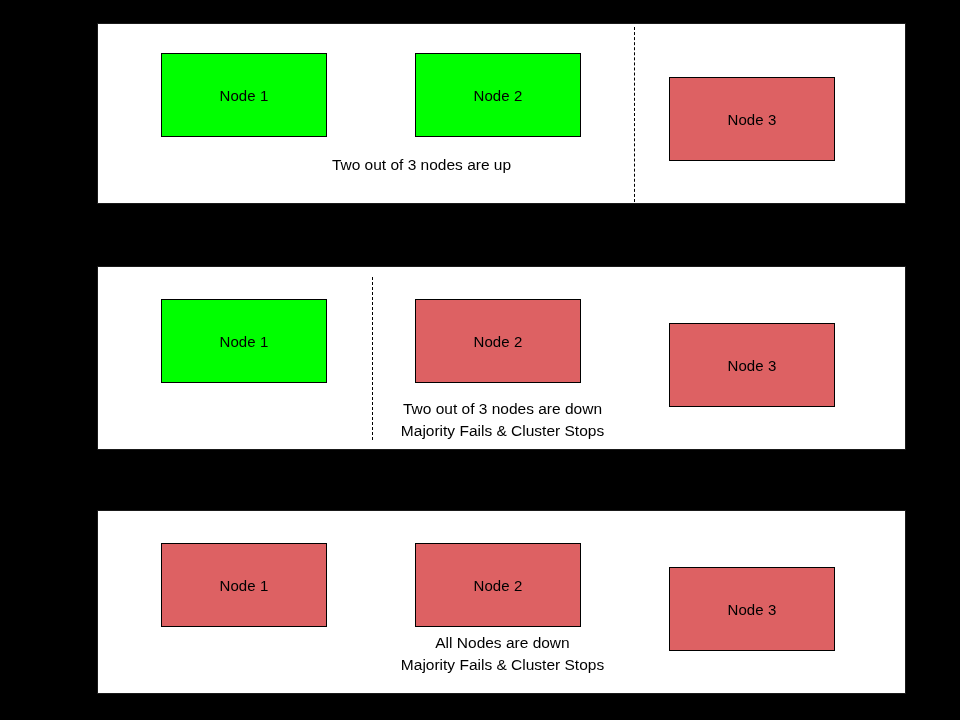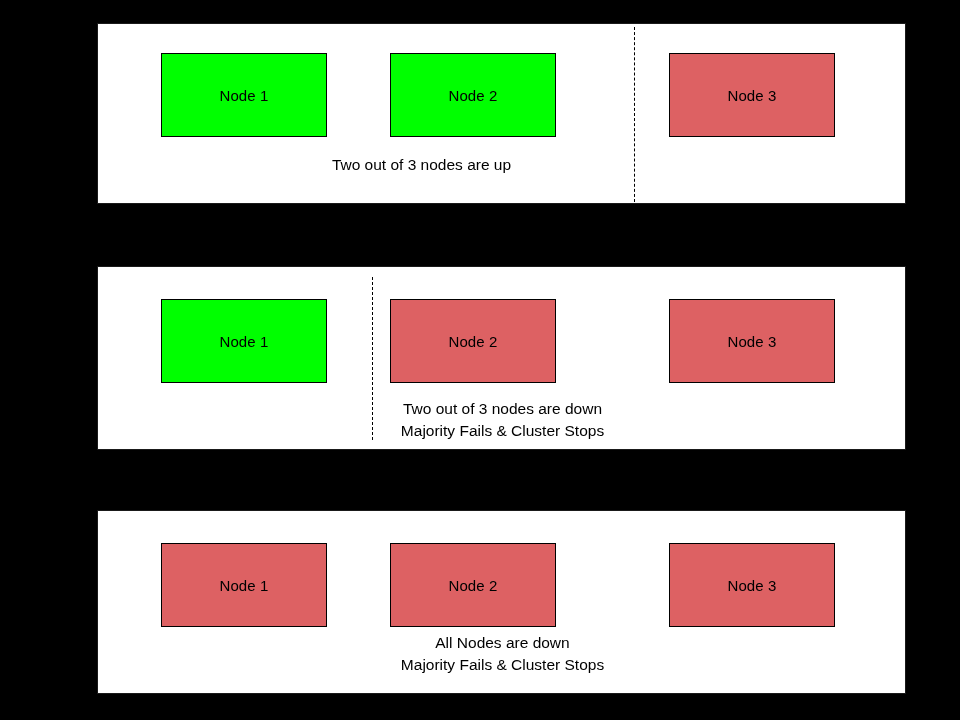--- a/index.html
+++ b/index.html
@@ -51,22 +51,22 @@
     font-family: "Liberation Sans", sans-serif;
     line-height: 1;
     letter-spacing: 0.1px;
   }
 
   .node-up   { background: #00ff00; }
   .node-down { background: #dd6163; }
 
   
   .slot-1 { left: 63px;  }
-  .slot-2 { left: 292px; }
-  .slot-3 { left: 571px; }
+  .slot-2 { left: 317px; }
+  .slot-3 { left: 571px; margin-top: 24px; }
 
   
   .row-top-1 { top: 29px; }
   .row-top-2 { top: 32px; }
   .row-top-3 { top: 32px; }
 
   .divider {
     position: absolute;
     width: 0;
     border-left: 1.5px dashed #000000;

